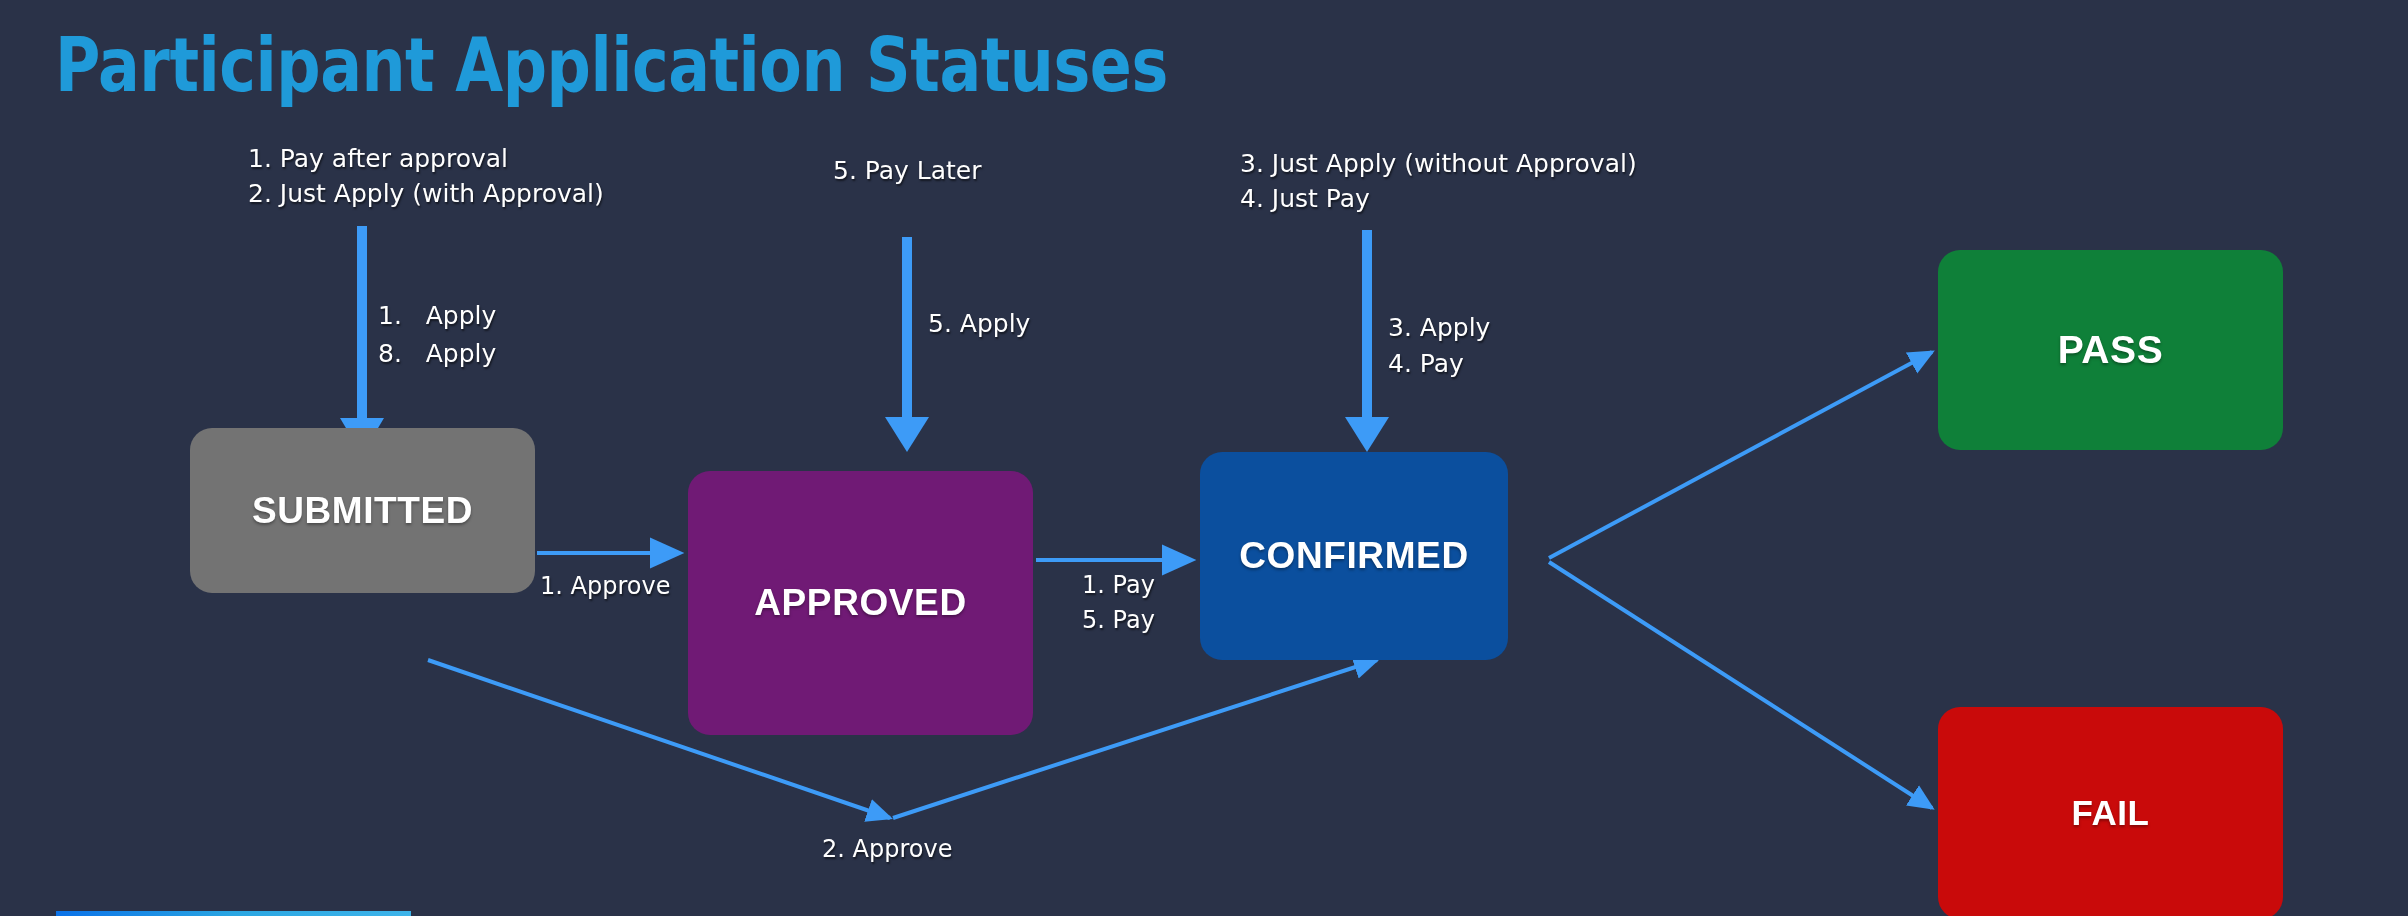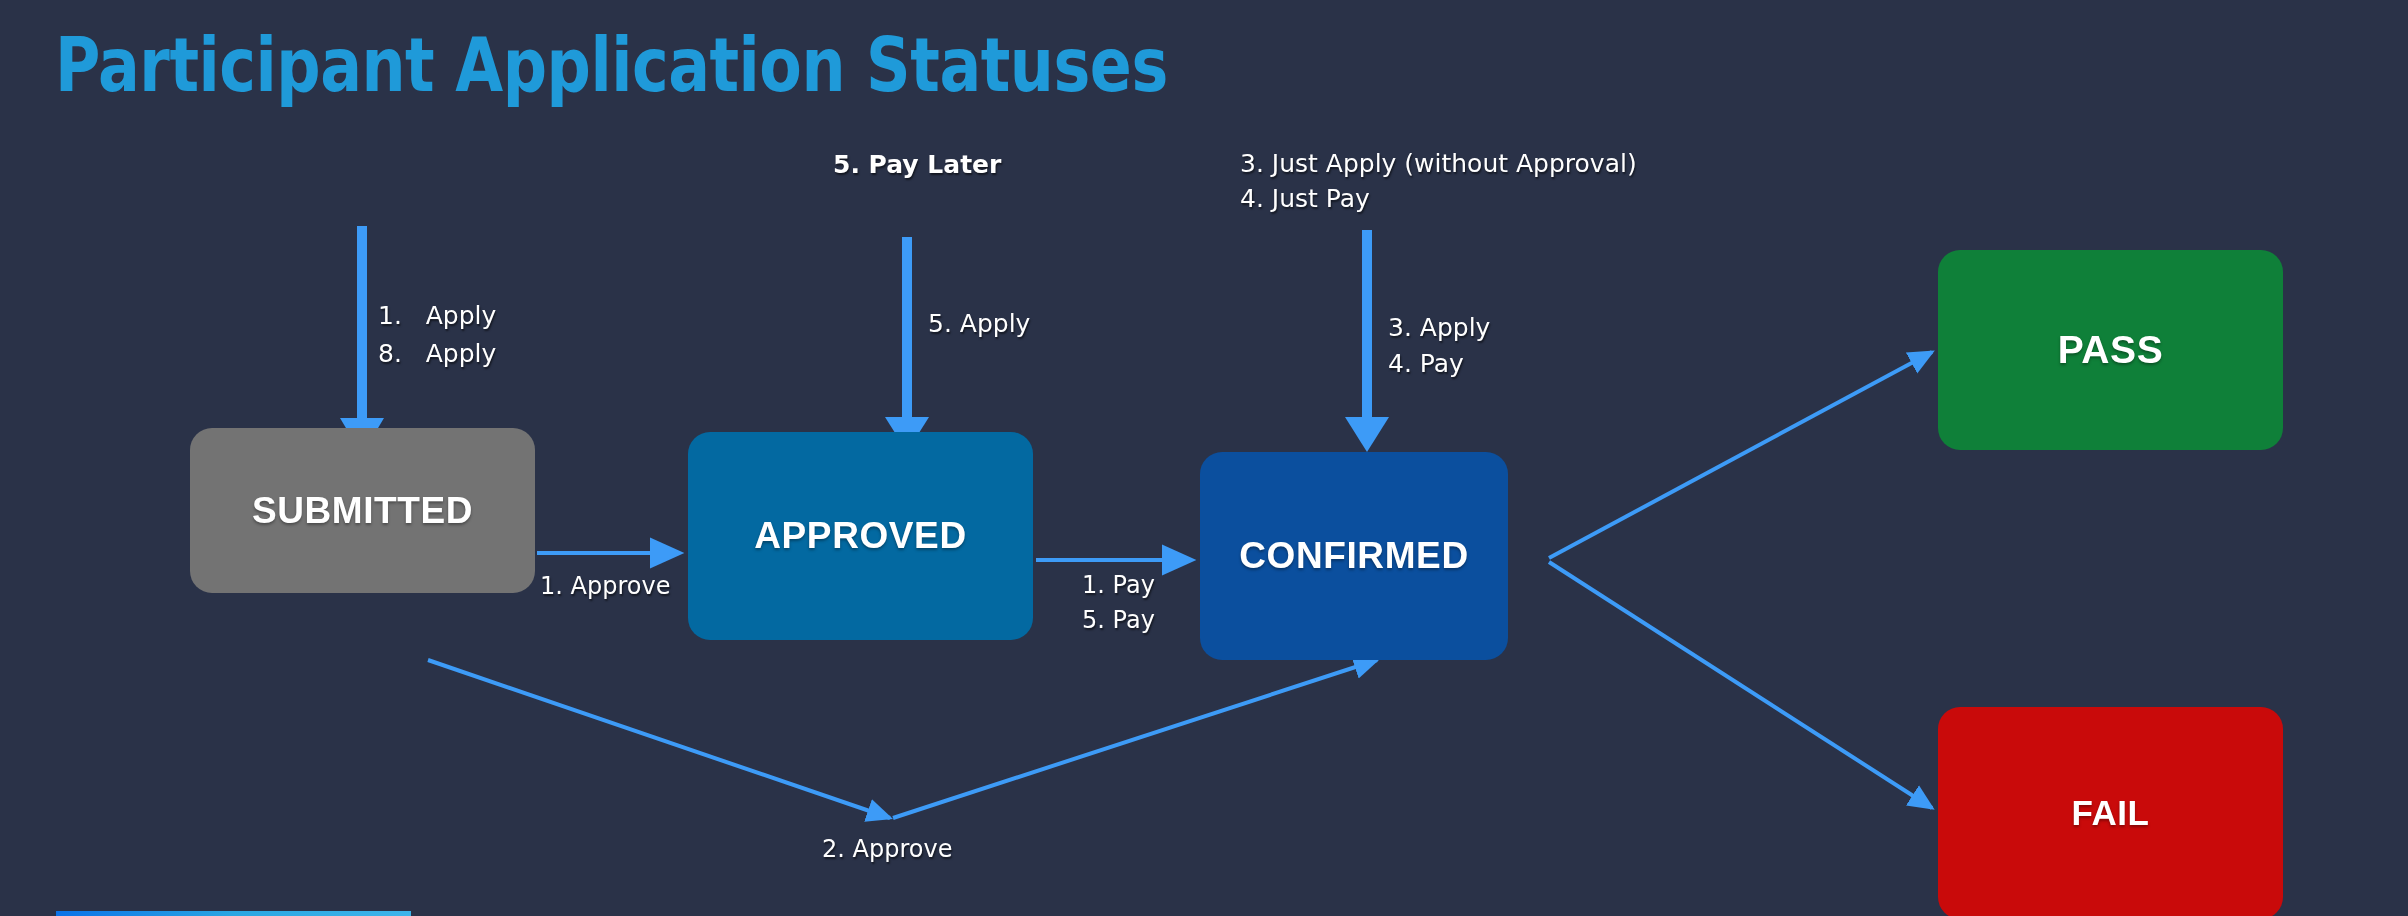--- a/index.html
+++ b/index.html
@@ -53,22 +53,22 @@
     text-shadow: 0 2px 3px rgba(0,0,0,0.35);
     box-sizing: border-box;
   }
   .status-box .box-label { white-space: nowrap; }
 
   #box-submitted {
     left: 190px; top: 428px; width: 345px; height: 165px;
     background: #737373; font-size: 37px;
   }
   #box-approved {
-    left: 688px; top: 432px; width: 345px; height: 208px;
-    background: #0369a1; font-size: 37px;
+    left: 688px; top: 471px; width: 345px; height: 264px;
+    background: #701a75; font-size: 37px;
   }
   #box-confirmed {
     left: 1200px; top: 452px; width: 308px; height: 208px;
     background: #0b4f9e; font-size: 37px;
   }
   #box-pass {
     left: 1938px; top: 250px; width: 345px; height: 200px;
     background: #0f8039; font-size: 39px;
   }
   #box-fail {
@@ -83,21 +83,21 @@
     font-size: 25px;
     line-height: 1.38;
     white-space: pre;
     text-shadow: 1px 2px 2px rgba(0,0,0,0.55);
     font-family: "DejaVu Sans", sans-serif;
     font-weight: 400;
   }
   .note.small { font-size: 24px; }
 
   #note-top-left   { left: 248px;  top: 142px; }
-  #note-top-mid    { left: 833px;  top: 148px; font-weight: bold; }
+  #note-top-mid    { left: 833px;  top: 154px; }
   #note-top-right  { left: 1240px; top: 147px; }
 
   #label-apply-left  { left: 378px;  top: 297px; line-height: 1.5; }
   #label-apply-mid   { left: 928px;  top: 307px; }
   #label-apply-right { left: 1388px; top: 310px; line-height: 1.45; }
 
   #label-approve1 { left: 540px;  top: 570px; }
   #label-pay      { left: 1082px; top: 568px; line-height: 1.45; }
   #label-approve2 { left: 822px;  top: 833px; }
 
@@ -165,20 +165,22 @@
   <div class="status-box" id="box-confirmed">
     <span class="box-label">CONFIRMED</span>
   </div>
   <div class="status-box" id="box-pass">
     <span class="box-label">PASS</span>
   </div>
   <div class="status-box" id="box-fail">
     <span class="box-label">FAIL</span>
   </div>
 
+  <div class="note" id="note-top-left">1. Pay after approval
+2. Just Apply (with Approval)</div>
   <div class="note" id="note-top-mid">5. Pay Later</div>
   <div class="note" id="note-top-right">3. Just Apply (without Approval)
 4. Just Pay</div>
 
   <div class="note" id="label-apply-left">1.   Apply
 8.   Apply</div>
   <div class="note" id="label-apply-mid">5. Apply</div>
   <div class="note" id="label-apply-right">3. Apply
 4. Pay</div>
 

